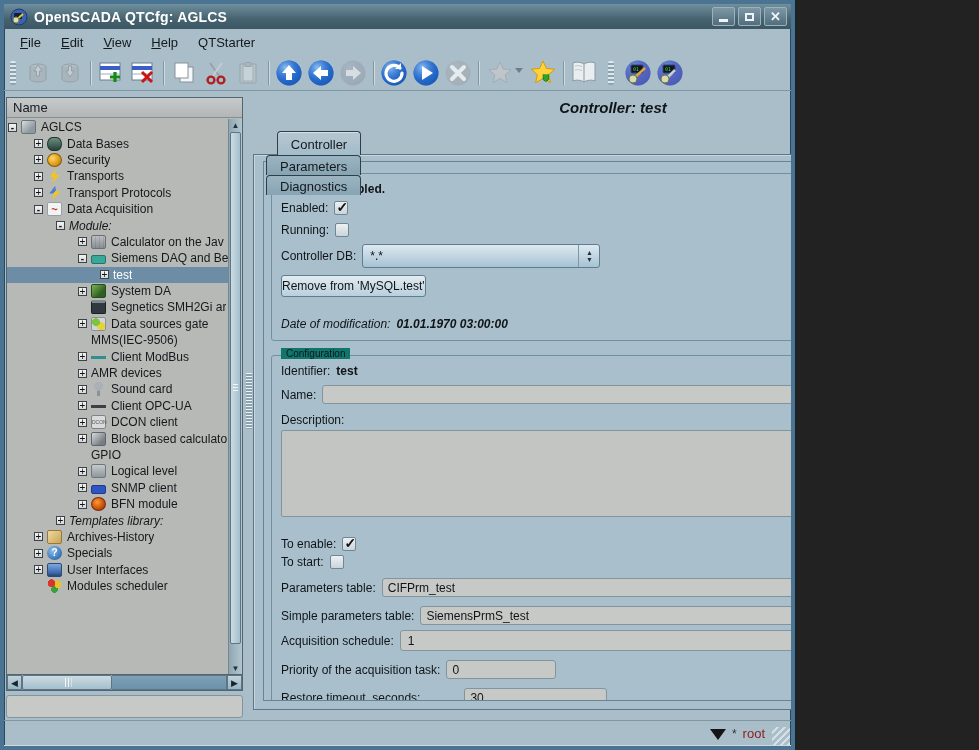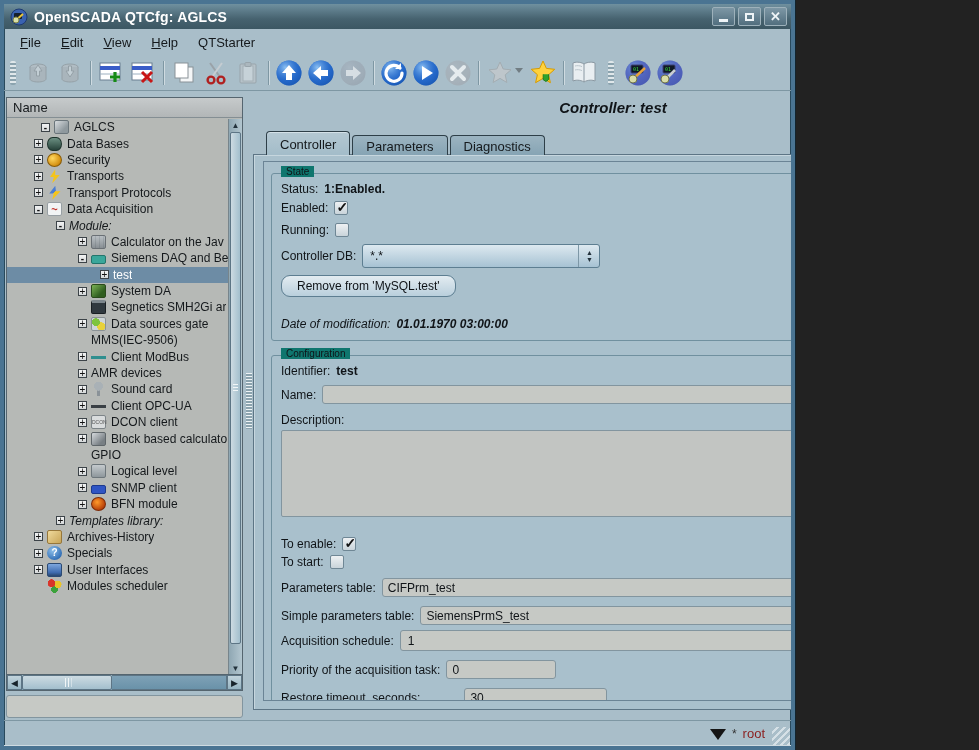--- a/index.html
+++ b/index.html
@@ -34,21 +34,21 @@
   .caret-down{width:0;height:0;border:4px solid transparent;border-top:5px solid #51646e;margin-left:2px;}
   
   .main{position:relative;height:629px;}
   
   .tree-panel{position:absolute;left:2px;top:6px;width:237px;height:594px;
     border:1px solid #55656f;background:#b6b9b6;}
   .tree-header{height:20px;background:linear-gradient(#c6cacb,#b2b6b7);border-bottom:1px solid #848e93;
     font-size:13px;color:#15191c;padding:2px 0 0 6px;}
   .tree-body{position:absolute;top:21px;left:0;right:14px;bottom:16px;overflow:hidden;font-size:12px;color:#15191c;}
   .trow{height:16.4px;display:flex;align-items:center;white-space:nowrap;overflow:hidden;}
-  .lv0{padding-left:8px;margin-left:26px;}.lv1{padding-left:27px;}.lv2{padding-left:49px;}.lv3{padding-left:71px;}.lv4{padding-left:93px;}
+  .lv0{padding-left:1px;}.lv1{padding-left:27px;}.lv2{padding-left:49px;}.lv3{padding-left:71px;}.lv4{padding-left:93px;}
   .exp{flex:none;width:9px;height:9px;border:1px solid #3c4348;background:linear-gradient(#f2f3f3,#d6d9da);
     margin-right:4px;position:relative;}
   .exp::before{position:absolute;left:0;right:0;top:-2px;text-align:center;font-size:10px;line-height:12px;color:#111;}
   .exp.plus::before{content:"+";}
   .exp.minus::before{content:"-";font-weight:bold;}
   .exp.none{visibility:hidden;}
   .ti{flex:none;width:15px;height:14px;margin-right:5px;border-radius:2px;position:relative;}
   .tlabel{overflow:hidden;}
   .it .tlabel{font-style:italic;}
   .sel{background:#6d8ca5;color:#fff;}
@@ -97,21 +97,21 @@
   
   .splitter{position:absolute;left:241px;top:0;bottom:0;width:8px;}
   .split-grip{position:absolute;left:1px;width:6px;top:282px;height:56px;
     background:repeating-linear-gradient(#eef3f5 0 1px,#8ba3ae 1px 3px);}
   
   .tree-search{position:absolute;left:2px;top:604px;width:237px;height:23px;background:#c6c9c5;
     border:1px solid #82959f;border-radius:3px;}
   
   .right-panel{position:absolute;left:249px;top:0;width:720px;height:629px;}
   .panel-title{margin-top:8px;text-align:center;font-size:15px;font-weight:bold;font-style:italic;color:#101418;}
-  .tabbar{position:absolute;left:13px;top:40px;height:24px;display:flex;align-items:flex-end;z-index:2;}
+  .tabbar{position:absolute;left:13px;top:40px;height:24px;display:flex;align-items:flex-end;z-index:2;flex-direction:column;}
   .tab{font-size:13px;color:#15191c;border:1px solid #2e3f48;border-bottom:none;border-radius:4px 4px 0 0;
     padding:3px 13px 3px;background:linear-gradient(#9cb4c1,#86a4b4);height:20px;margin-right:2px;}
   .tab.active{background:linear-gradient(#b4c8d2,#a3bcc9);height:24px;padding-top:5px;box-shadow:inset 0 1px 0 #d4e1e8;}
   .tab-frame{position:absolute;left:0;top:63px;right:3px;bottom:10px;border:1px solid #5d7585;background:#a9c0cc;
     box-shadow:inset 1px 1px 0 #c6d6de;}
   .viewport{position:absolute;left:9px;top:6px;right:27px;bottom:8px;border:1px solid #6b8495;background:#a9c0cc;overflow:hidden;}
   .form{padding:3px 5px;font-size:12px;color:#101418;}
   .group{position:relative;border:1px solid #70909f;border-radius:3px;margin:8px 2px 0;padding:4px 9px 9px;}
   .group-title{position:absolute;top:-8px;left:9px;background:#0f766e;padding:0 5px;font-size:10px;}
   .row{display:flex;align-items:center;margin-top:5px;}
@@ -124,22 +124,22 @@
     padding:0 5px;color:#101418;font-family:"Liberation Sans",sans-serif;}
   .grow{flex:1;}
   .combo-blue{height:24px;background:linear-gradient(#dde9f0,#a6c2d3);border:1px solid #5d7e91;border-radius:3px;
     display:flex;align-items:center;}
   .combo-text{padding:0 7px;flex:1;}
   .spin{width:21px;align-self:stretch;border-left:1px solid #7d97a6;display:flex;flex-direction:column;
     align-items:center;justify-content:center;font-size:7px;color:#23323c;line-height:7px;}
   .combo-gray{height:21px;background:#c6c9c5;border:1px solid #82959f;border-radius:3px;display:flex;align-items:center;}
   .drop{width:19px;align-self:stretch;border-left:1px solid #8a9aa4;display:flex;align-items:center;justify-content:center;
     font-size:9px;color:#1c2830;background:linear-gradient(#d4dde1,#b2bfc5);border-radius:0 2px 2px 0;}
-  .btn{background:linear-gradient(#e3ecf1,#b9cfdc);border:1px solid #5d7e91;border-radius:9px;
-    padding:3px 15px;font-size:12px;color:#101418;font-family:"Liberation Sans",sans-serif;}
+  .btn{background:linear-gradient(#e3ecf1,#b9cfdc);border:1px solid #5d7e91;border-radius:3px;
+    padding:3px 0;font-size:12px;color:#101418;font-family:"Liberation Sans",sans-serif;}
   .textarea{background:#c2c5c2;border:1px solid #82959f;border-radius:2px;height:87px;margin-top:3px;}
   
   .vscroll{position:absolute;right:5px;top:5px;bottom:7px;width:17px;border:1px solid #5d7585;border-radius:2px;
     background:linear-gradient(90deg,#7fa3b8,#9dbccb);}
   .vs-up,.vs-down{position:absolute;left:0;right:0;height:14px;display:flex;align-items:center;justify-content:center;
     font-size:9px;color:#1c2830;background:linear-gradient(#c6d6de,#9cb9c8);}
   .vs-up{top:0;border-bottom:1px solid #5d7585;}
   .vs-down{bottom:0;border-top:1px solid #5d7585;}
   .vs-thumb{position:absolute;left:1px;right:1px;top:15px;height:63%;border:1px solid #5d7585;border-radius:2px;
     background:linear-gradient(90deg,#cfdde4,#a5c1d0);}

